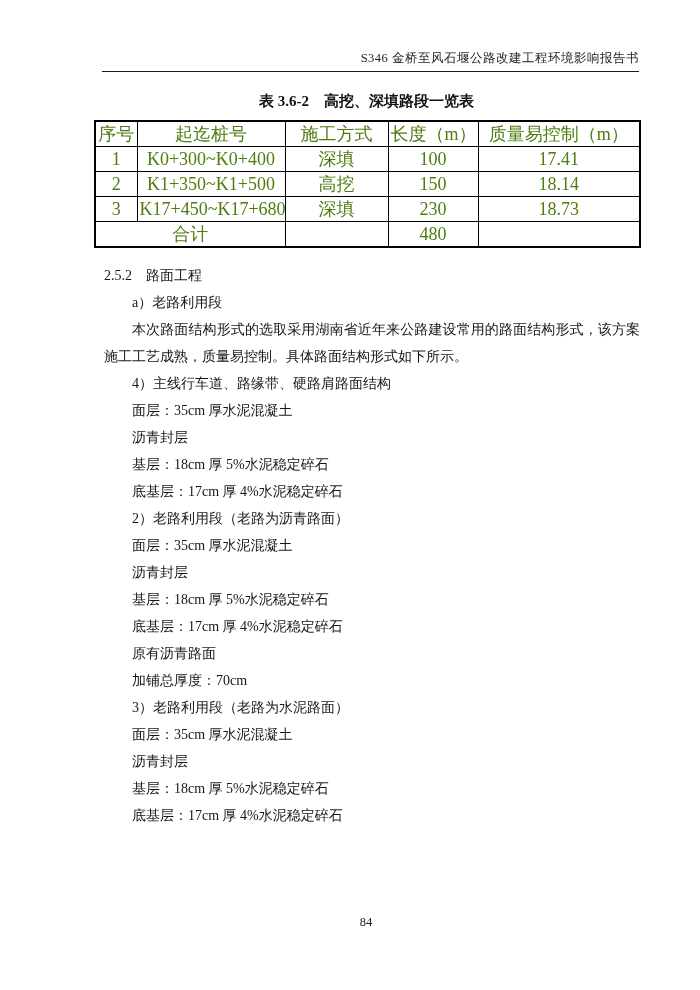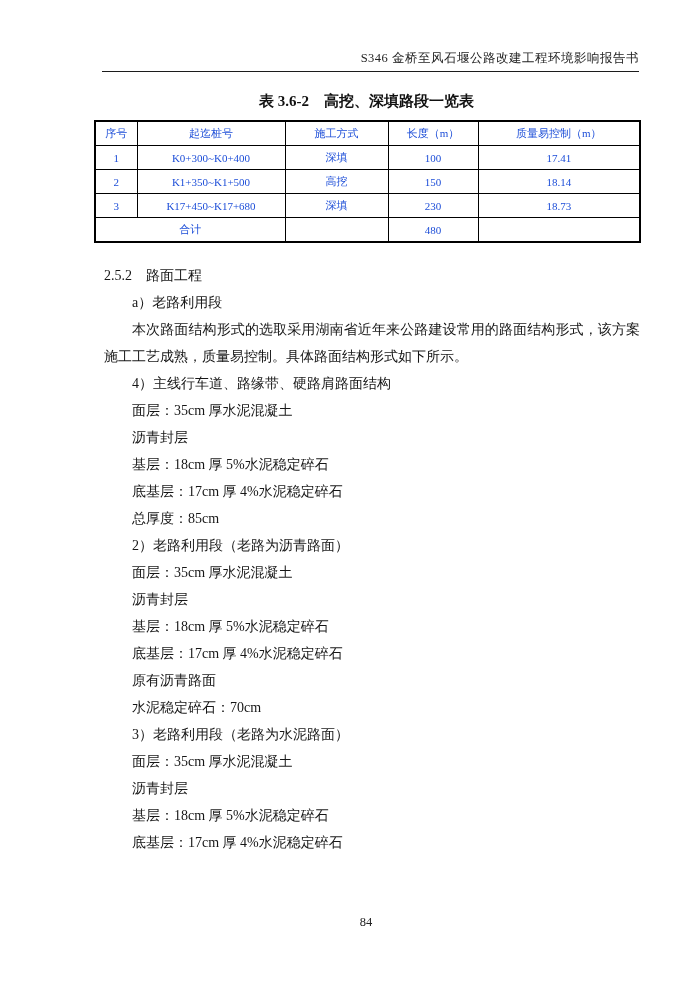--- a/index.html
+++ b/index.html
@@ -49,22 +49,22 @@
     font-size: 15px;
     color: #111;
   }
   table.data-table {
     position: absolute;
     top: 120px;
     left: 78px;
     width: 545px;
     border-collapse: collapse;
     table-layout: fixed;
-    font-size: 11px;
-    color: #1d4ed8;
+    font-size: 18px;
+    color: #4d7c0f;
     border: 2px solid #000;
   }
   table.data-table th,
   table.data-table td {
     border: 1px solid #000;
     height: 23px;
     padding: 0 2px;
     text-align: center;
     vertical-align: middle;
     font-weight: normal;
@@ -165,28 +165,27 @@
 
   <div class="body-text">
     <div class="line">2.5.2　路面工程</div>
     <div class="line indent">a）老路利用段</div>
     <p class="para">本次路面结构形式的选取采用湖南省近年来公路建设常用的路面结构形式，该方案施工工艺成熟，质量易控制。具体路面结构形式如下所示。</p>
     <div class="line indent">4）主线行车道、路缘带、硬路肩路面结构</div>
     <div class="line indent">面层：35cm 厚水泥混凝土</div>
     <div class="line indent">沥青封层</div>
     <div class="line indent">基层：18cm 厚 5%水泥稳定碎石</div>
     <div class="line indent">底基层：17cm 厚 4%水泥稳定碎石</div>
-    <div class="line indent">总厚度：85cm</div>
     <div class="line indent">2）老路利用段（老路为沥青路面）</div>
     <div class="line indent">面层：35cm 厚水泥混凝土</div>
     <div class="line indent">沥青封层</div>
     <div class="line indent">基层：18cm 厚 5%水泥稳定碎石</div>
     <div class="line indent">底基层：17cm 厚 4%水泥稳定碎石</div>
     <div class="line indent">原有沥青路面</div>
-    <div class="line indent">水泥稳定碎石：70cm</div>
+    <div class="line indent">加铺总厚度：70cm</div>
     <div class="line indent">3）老路利用段（老路为水泥路面）</div>
     <div class="line indent">面层：35cm 厚水泥混凝土</div>
     <div class="line indent">沥青封层</div>
     <div class="line indent">基层：18cm 厚 5%水泥稳定碎石</div>
     <div class="line indent">底基层：17cm 厚 4%水泥稳定碎石</div>
   </div>
 
   <div class="page-number">84</div>
 
 </div>

